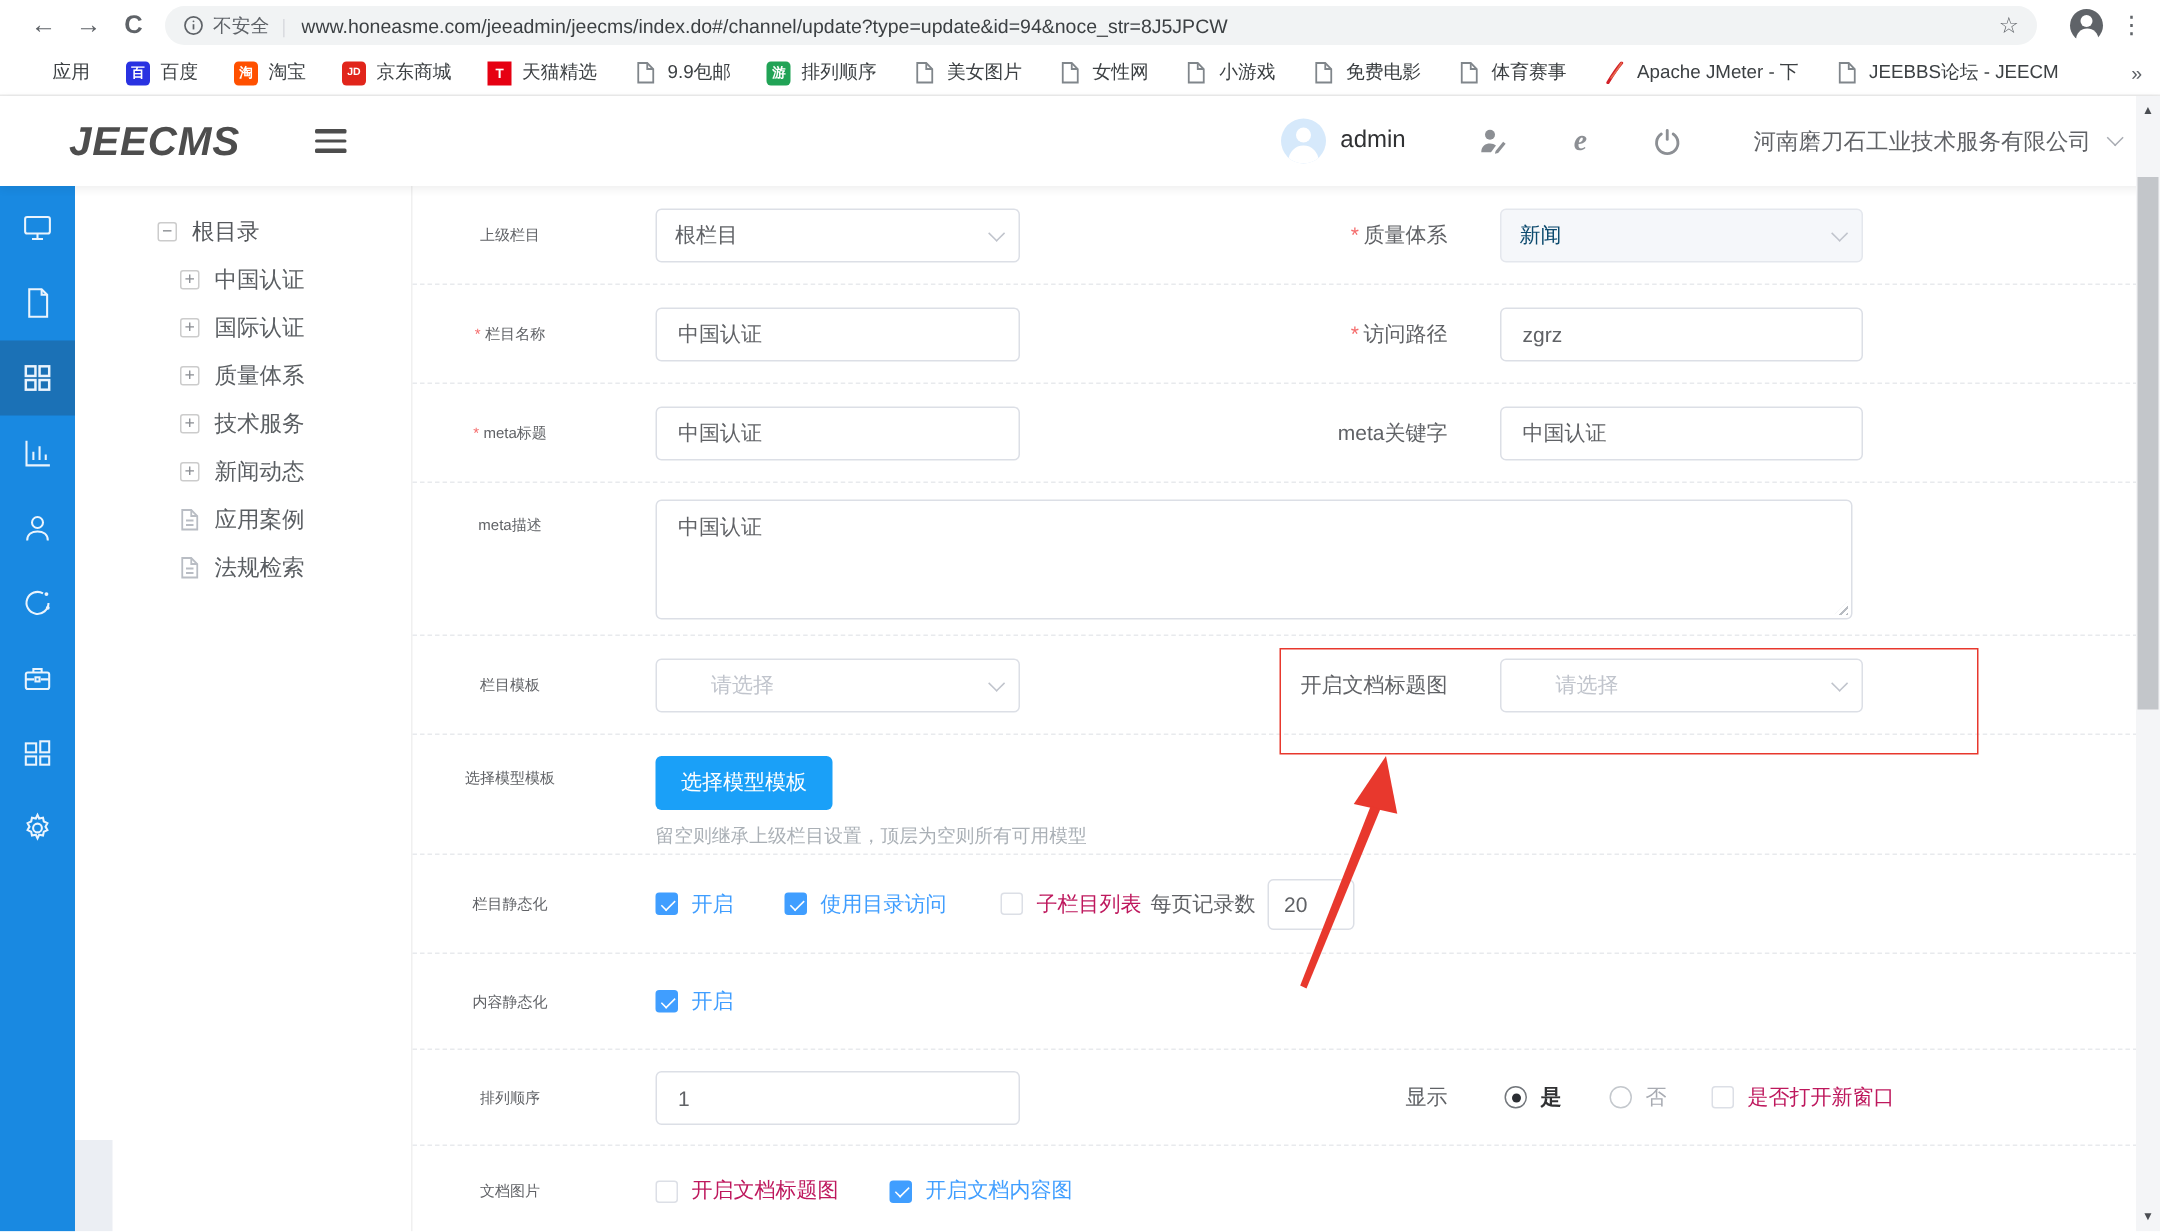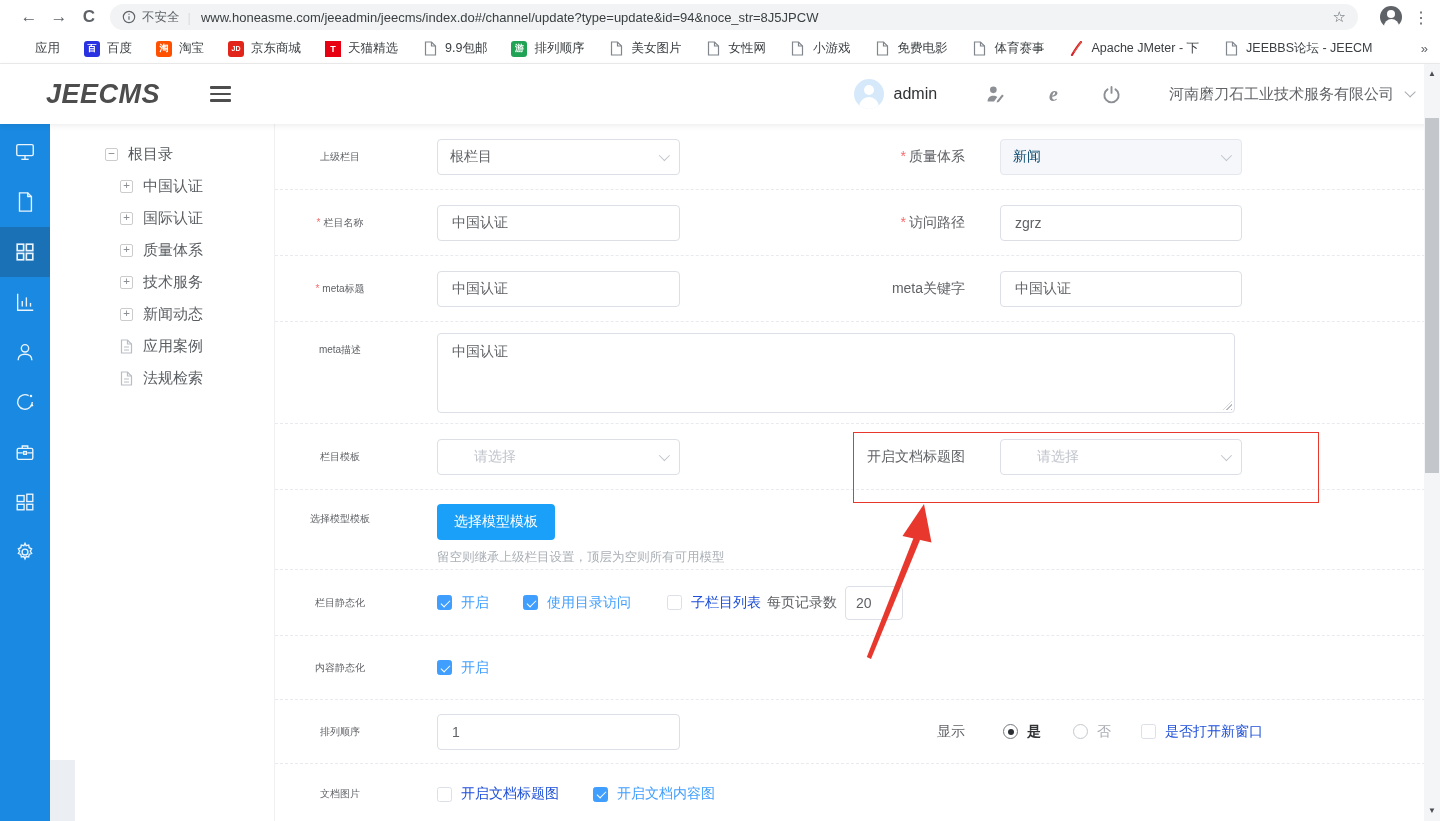--- a/index.html
+++ b/index.html
@@ -90,21 +90,21 @@
       background:repeating-linear-gradient(135deg, transparent 0 2px, #b8bcc2 2px 3.2px); clip-path:polygon(100% 0,100% 100%,0 100%); }
   .btn-primary { background:#1aa0f8; color:#fff; border:none; border-radius:4px; font-size:14px;
                  padding:9px 17px; cursor:pointer; font-family:"Liberation Sans", sans-serif; }
   .hint { font-size:12.5px; color:#aab0b6; margin-top:9px; }
   
   .opt { display:flex; align-items:center; cursor:pointer; }
   .cb { width:15px; height:15px; border:1px solid #dcdfe6; border-radius:2.5px; background:#fff; position:relative; flex:0 0 auto; }
   .cb.on { background:#409eff; border-color:#409eff; }
   .cb.on::after { content:""; position:absolute; left:4.5px; top:1.5px; width:4px; height:8px;
                   border-right:1.6px solid #fff; border-bottom:1.6px solid #fff; transform:rotate(45deg); }
-  .ol { font-size:14px; color:#1d4ed8; margin-left:9px; white-space:nowrap; }
+  .ol { font-size:14px; color:#be185d; margin-left:9px; white-space:nowrap; }
   .opt.on .ol { color:#409eff; }
   .rd { width:15px; height:15px; border:1px solid #73777c; border-radius:50%; background:#fff; position:relative; flex:0 0 auto; }
   .rd.off { border-color:#c4c8cd; }
   .rd.on::after { content:""; position:absolute; left:3.5px; top:3.5px; width:6px; height:6px; border-radius:50%; background:#2b2e33; }
   .plain { font-size:14px; color:#606266; white-space:nowrap; }
   
   .anno-box { position:absolute; left:853px; top:432px; width:466px; height:71px; border:1.6px solid #e8382d; pointer-events:none; z-index:9; }
   .anno-arrow { position:absolute; left:845px; top:498px; width:100px; height:170px; pointer-events:none; z-index:9; }
   
   .vscroll { position:absolute; right:0; top:64px; width:16px; height:757px; background:#f4f5f7; z-index:8; }

